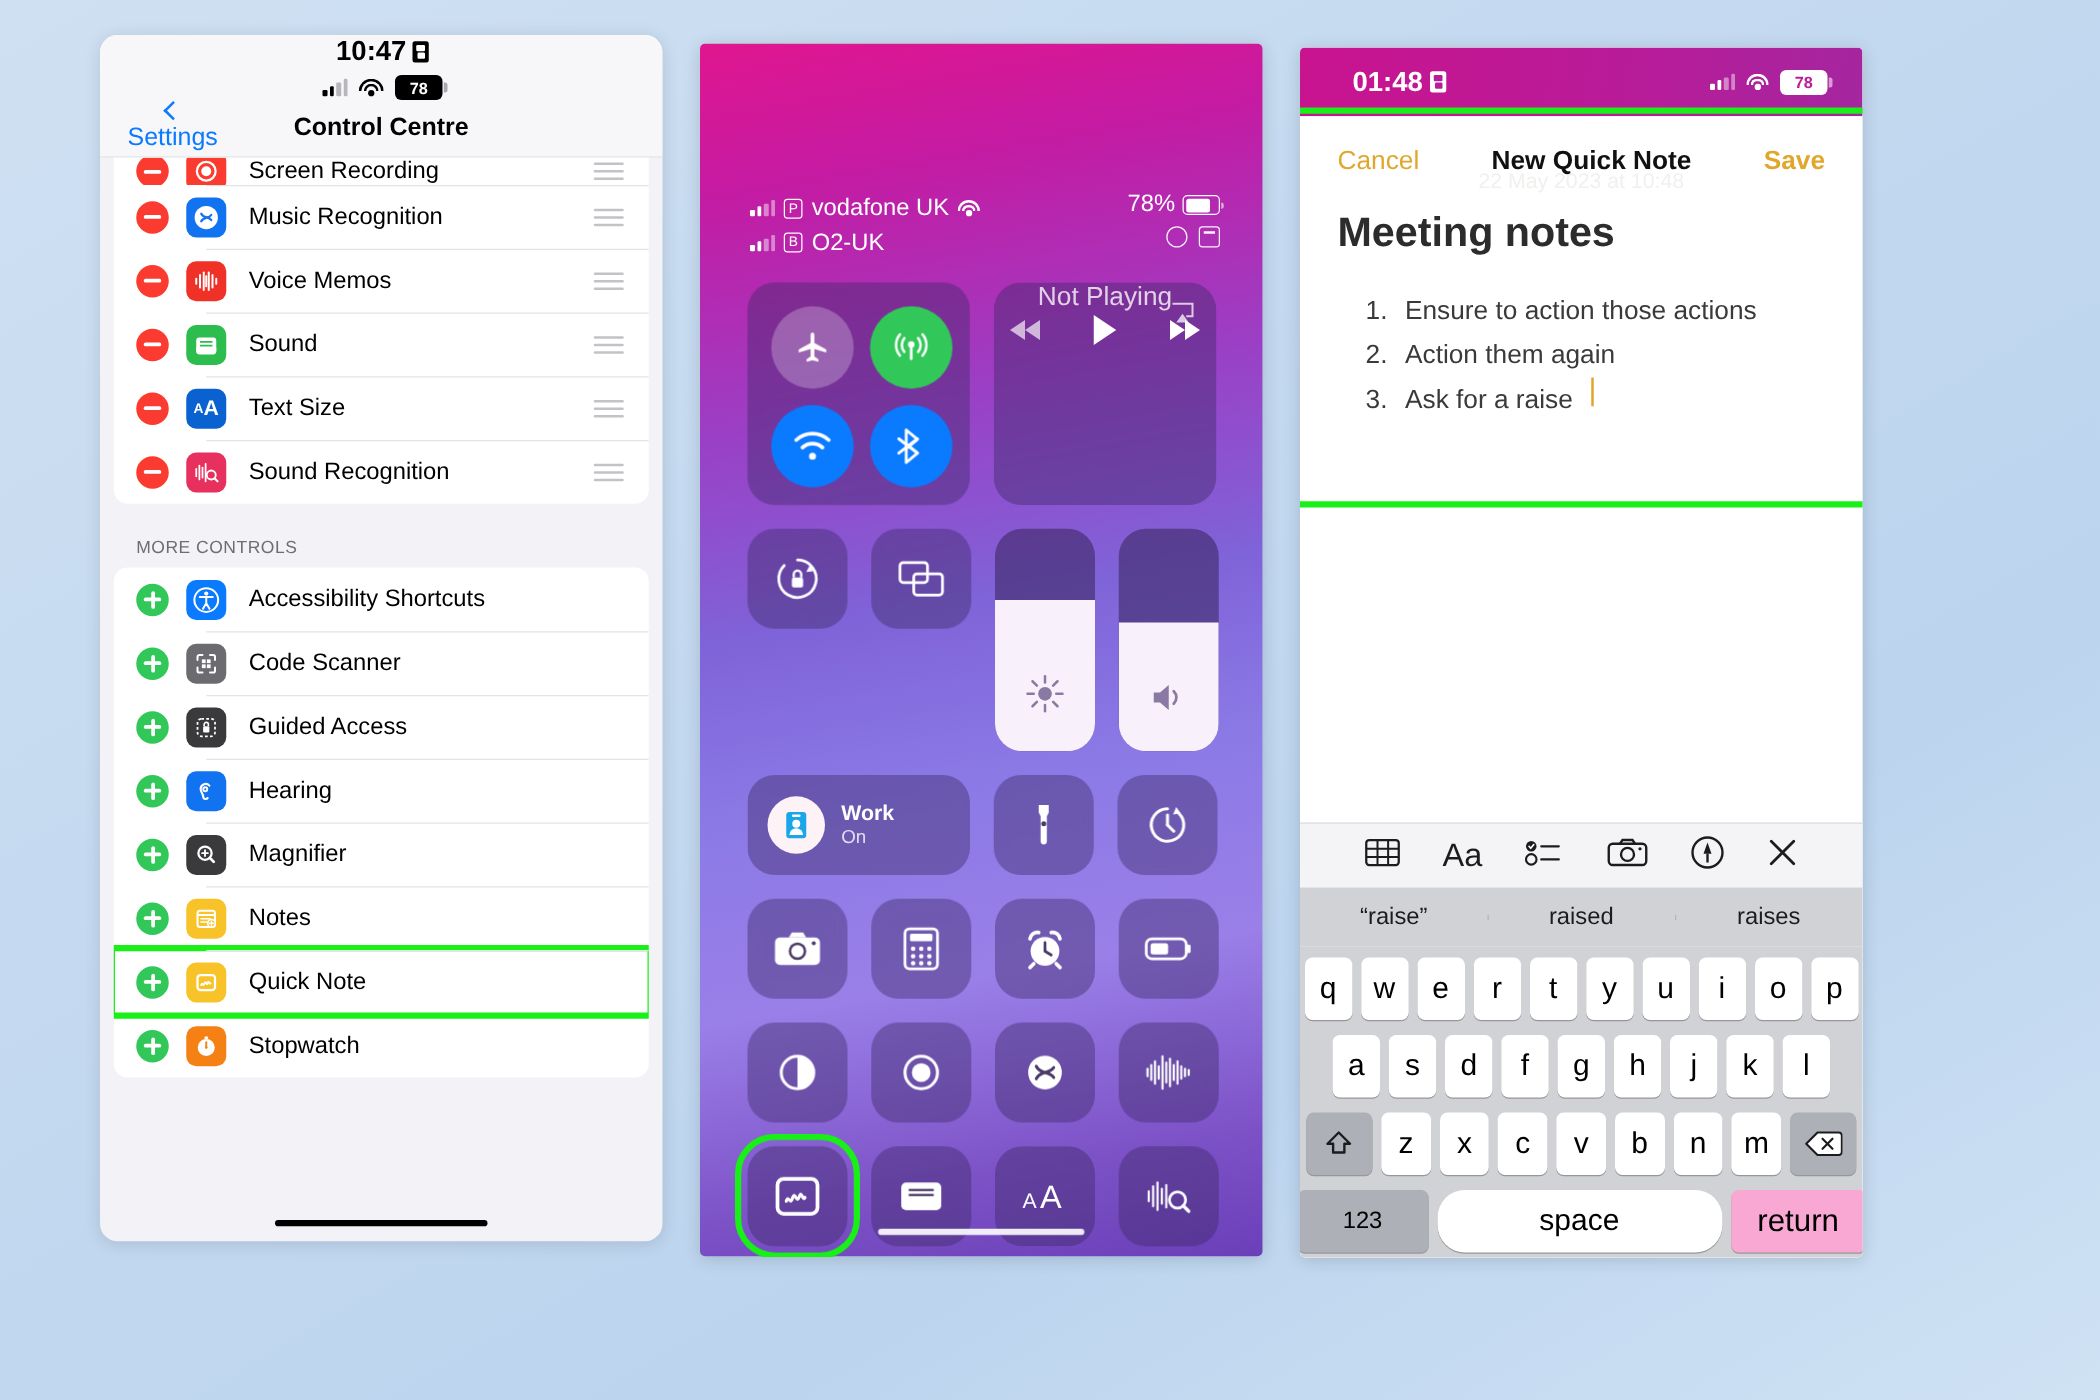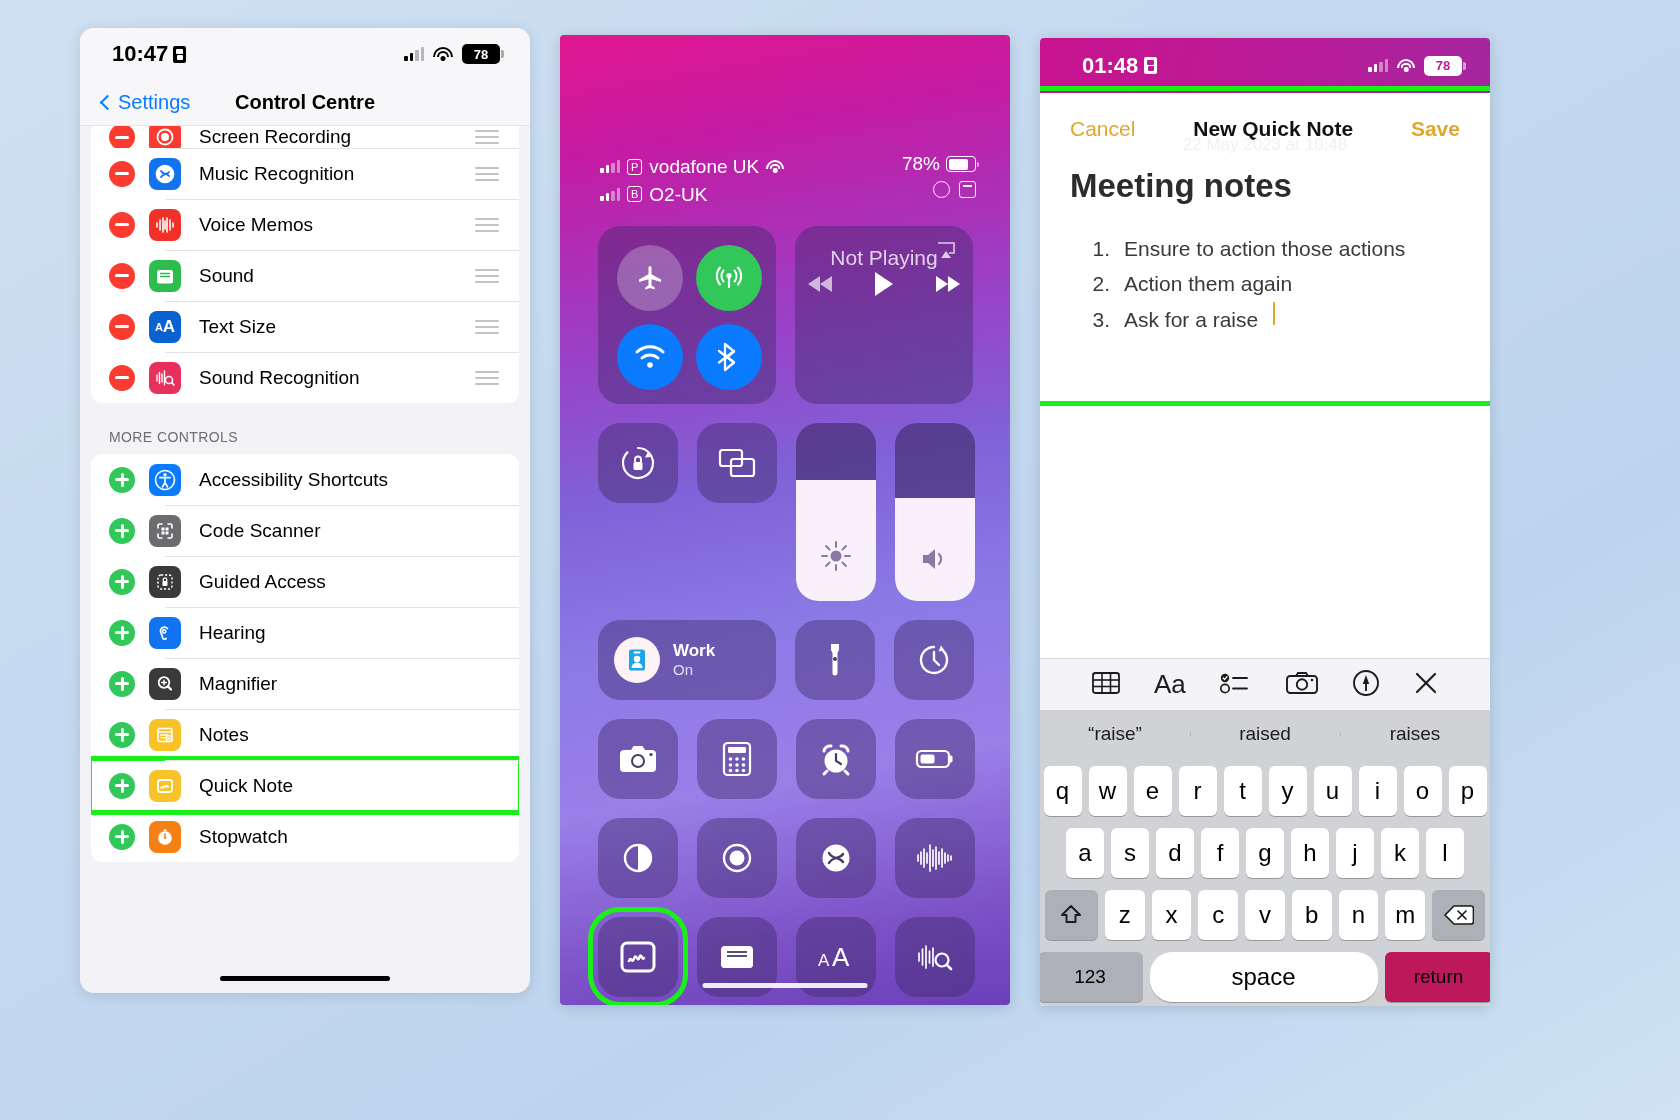--- a/index.html
+++ b/index.html
@@ -17,20 +17,21 @@
     width: 450px; height: 965px;
     background: #f2f2f7;
     border-radius: 14px;
     overflow: hidden;
     box-shadow: 0 2px 14px rgba(0,0,0,.12);
   }
   .s-statusbar {
     height: 52px; display: flex; align-items: center;
     justify-content: space-between; padding: 0 30px 0 32px;
     background: #f7f7fa;
+    flex-direction: column;
   }
   .s-time { font-size: 22px; font-weight: bold; color: #000; display:flex; align-items:center; gap:5px; }
   .s-lockglyph {
     width: 13px; height: 17px; background: #000; border-radius: 2px;
     position: relative;
   }
   .s-lockglyph::after {
     content:''; position:absolute; left:3px; top:3px; width:7px; height:5px;
     background:#fff; border-radius:1px;
   }
@@ -57,21 +58,21 @@
     position:relative;
   }
   .batt::after { content:''; position:absolute; right:-4px; top:6px; width:3px; height:8px;
     background:#a9a9ae; border-radius:0 2px 2px 0; }
 
   .s-navbar {
     height: 46px; background:#f7f7fa; display:flex; align-items:center;
     padding: 0 22px; position:relative;
     border-bottom:1px solid rgba(0,0,0,.07);
   }
-  .s-back { display:flex; align-items:center; gap:5px; color:#0a7aff; font-size:20px; cursor:pointer; z-index:2;}
+  .s-back { display:flex; align-items:center; gap:5px; color:#0a7aff; font-size:20px; cursor:pointer; z-index:2;flex-direction:column;}
   .chev-l { width:11px; height:11px; border-left:2.8px solid #0a7aff; border-bottom:2.8px solid #0a7aff;
     transform: rotate(45deg); }
   .s-title { position:absolute; left:0; right:0; text-align:center; font-size:20px; font-weight:bold; color:#000; }
 
   .s-scroll { height: 867px; overflow:hidden; position:relative; }
   .s-group { background:#fff; border-radius:11px; margin:0 11px; overflow:hidden; }
   .s-group.first { border-radius:0 0 11px 11px; margin-top:0; }
   .s-row {
     display:flex; align-items:center; height:51px; padding-left:18px; position:relative;
   }
@@ -147,21 +148,21 @@
   .t-slider .fill { position:absolute; left:0; right:0; bottom:0; background:#f8f0fa; }
   .t-slider .sym { position:absolute; left:0; right:0; bottom:24px; text-align:center; color:#7a6a90; }
 
   .conn { padding:19px; display:grid; grid-template-columns:1fr 1fr; gap:13px; }
   .circ { width:66px; height:66px; border-radius:50%; display:flex; align-items:center; justify-content:center;
     color:#fff; }
   .circ.off { background: rgba(255,255,255,.25); }
   .circ.green { background:#32c759; }
   .circ.blue { background:#0a7aff; }
 
-  .media { padding:20px; display:flex; flex-direction:column; align-items:center; justify-content:center; }
+  .media { display:flex; flex-direction:column; align-items:center; justify-content:center; }
   .media-title { color:rgba(255,255,255,.78); font-size:21px; }
   .media-ctrls { display:flex; gap:36px; align-items:center; color:#fff; }
   .airplay-ic { position:absolute; right:16px; top:14px; opacity:.75; }
 
   .focus-tile { width:178px; height:80px; display:flex; align-items:center; padding:0 16px; gap:13px; }
   .focus-av { width:46px; height:46px; border-radius:50%; background:#fdf2f6; display:flex;
     align-items:center; justify-content:center; }
   .focus-txt { color:#fff; line-height:1.25; }
   .focus-name { font-size:17px; font-weight:bold; }
   .focus-state { font-size:15px; opacity:.8; }
@@ -216,21 +217,21 @@
   .kb { position:absolute; left:0; right:0; top:664px; bottom:0; background:#d1d2d6; padding:9px 5px 0 5px; }
   .kb-row { display:flex; justify-content:center; gap:7px; margin-bottom:12px; }
   .key {
     background:#fff; border-radius:6px; height:50px; min-width:38px; flex:1;
     display:flex; align-items:center; justify-content:center; font-size:24px; color:#000;
     box-shadow:0 1px 0 rgba(0,0,0,.28); cursor:pointer;
   }
   .key.wide { flex:0 0 53px; background:#aeb0b7; }
   .key.space { flex:0 0 228px;border-radius:22px; }
   .key.num { flex:0 0 105px; background:#aeb0b7; font-size:19px; }
-  .key.ret { flex:0 0 108px; background:#be185d; font-size:19px; }
+  .key.ret { flex:0 0 108px; background:#f9a8d4; font-size:25px; }
   .kb-row.r2 { padding:0 24px; }
 </style>
 </head>
 <body>
 
 <div id="phone-settings">
 
   <div class="s-statusbar">
     <div class="s-time">
       <span>10:47</span>

